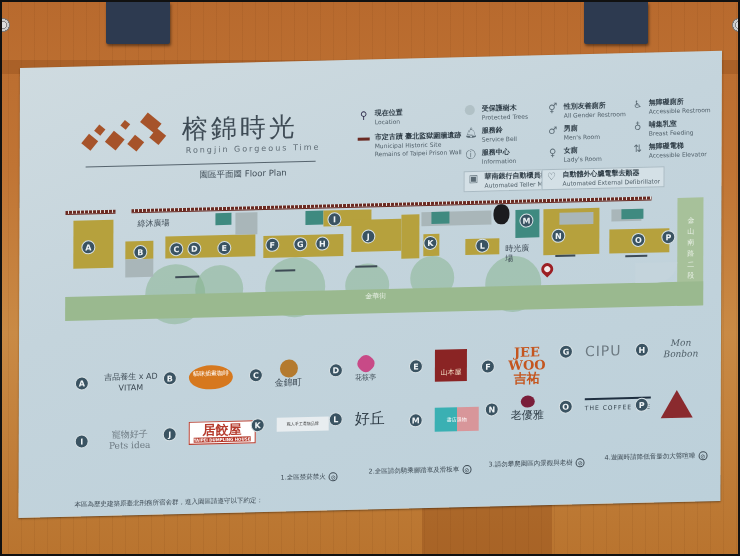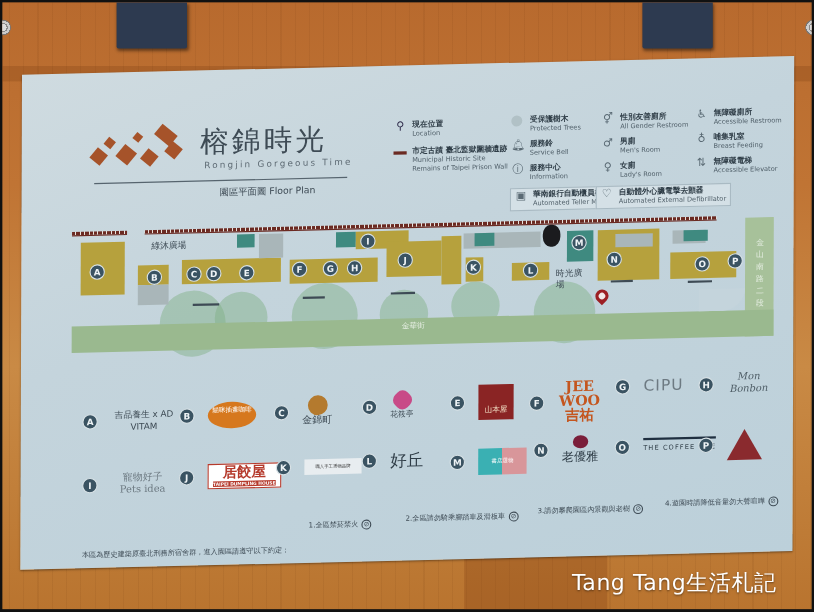--- a/index.html
+++ b/index.html
@@ -360,14 +360,13 @@
     <div class="rule" style="left:470px;top:404px;">
       <span>3.請勿攀爬園區內景觀與老樹</span>
         <span class="rule-icon">⊘</span>
     </div>
     <div class="rule" style="left:586px;top:400px;">
       <span>4.遊園時請降低音量勿大聲喧嘩</span>
         <span class="rule-icon">⊘</span>
     </div>
   </div>
 
-  <div class="watermark">Tang Tang生活札記</div>
 </div>
 
 </body></html>

